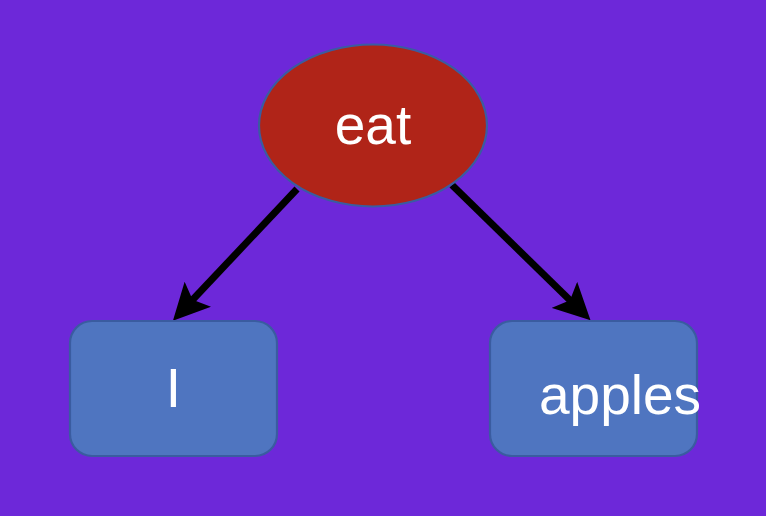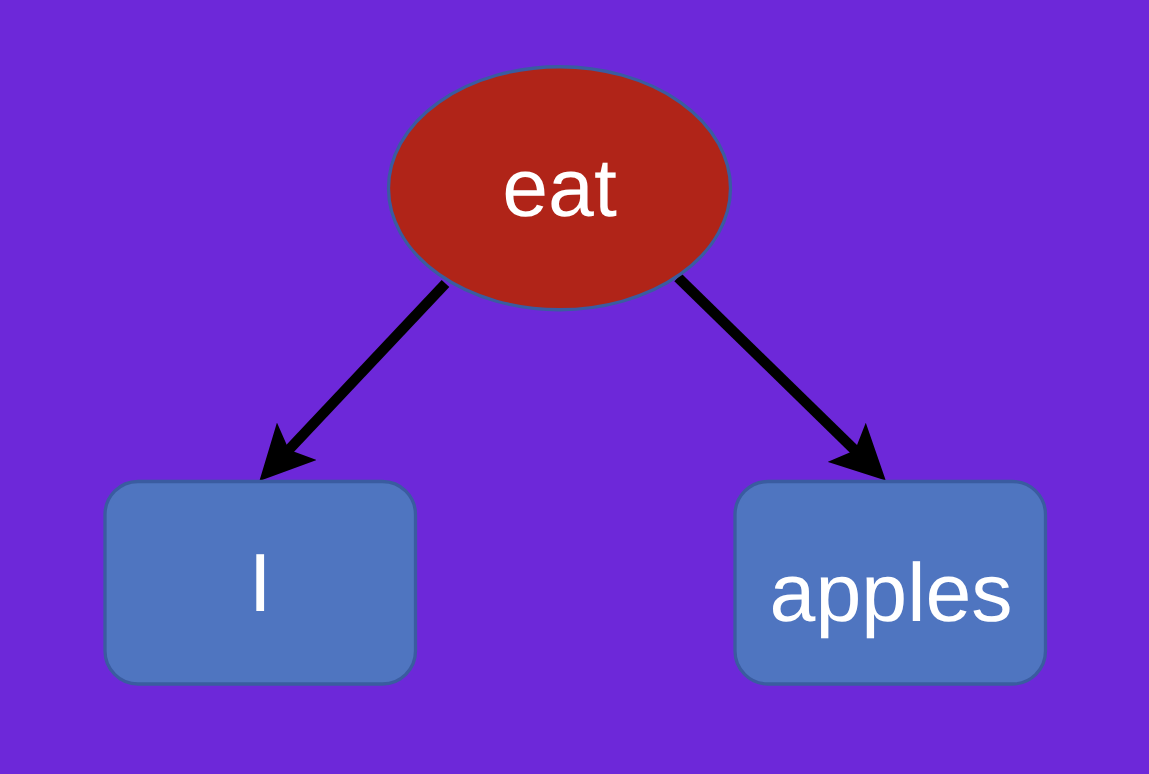--- a/index.html
+++ b/index.html
@@ -50,21 +50,21 @@
     left: 69px;
     top: 320px;
     width: 209px;
     height: 137px;
     display: flex;
     align-items: center;
     justify-content: center;
     font-size: 55px;
   }
   #right-leaf-label {
-    left: 489px;
+    left: 515px;
     top: 320px;
     width: 209px;
     height: 150px;
     display: flex;
     align-items: center;
     justify-content: flex-start;
     padding-left: 24px;
     box-sizing: border-box;
     font-size: 55px;
   }

